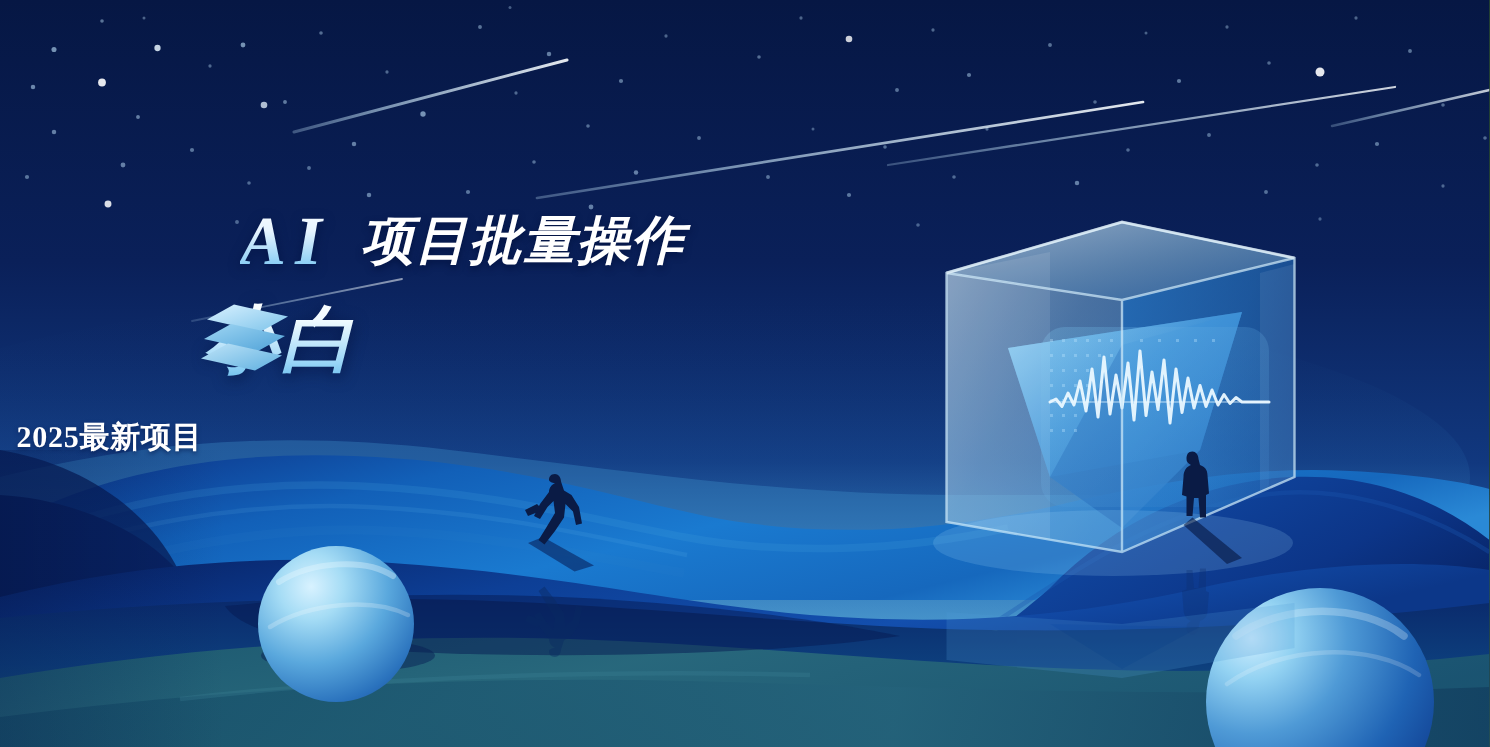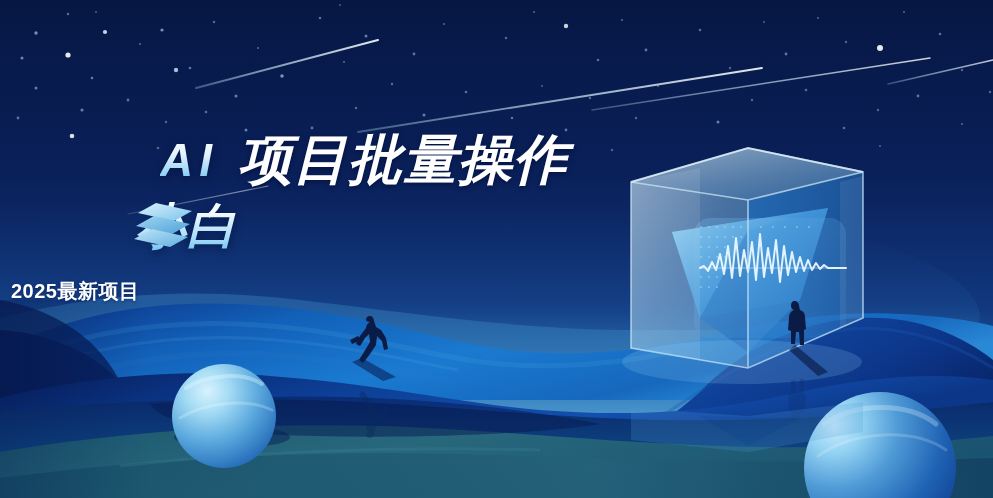--- a/index.html
+++ b/index.html
@@ -1,21 +1,21 @@
 <!DOCTYPE html>
 <html><head>
 <meta charset="utf-8">
 <style>
   html,body{margin:0;padding:0;background:#081a4d;}
   *{box-sizing:border-box;}
   #banner{
     position:relative;
     width:993px;height:498px;
     overflow:hidden;
-    font-family:Liberation Sans, sans-serif;
+    font-family:Liberation Serif, serif;
     background:#4d7c0f;
   }
   .layer{position:absolute;inset:0;}
   svg.layer{display:block;width:993px;height:498px;}
 
   
   #copy{
     position:absolute;left:0;top:132px;width:760px;
     z-index:40;
     pointer-events:none;
@@ -36,21 +36,21 @@
     font-weight:bold;
     letter-spacing:6px;
     padding-right:20px;
     background:linear-gradient(180deg,#ffffff 0%,#e6f4ff 38%,#8fd0f5 78%,#58b6ea 100%);
     -webkit-background-clip:text;background-clip:text;
     color:transparent;
     -webkit-text-stroke:0px;
     filter:drop-shadow(0 2px 4px rgba(2,18,64,.75));
   }
   .t1-main{
-    font-size:54px;
+    font-size:35px;
     color:#ffffff;
     font-style:italic;
     letter-spacing:1px;
     text-shadow:0 2px 5px rgba(2,18,64,.85);
     text-align:center;
   }
   .hl-word{
     font-size:49px;
     font-style:italic;
     letter-spacing:2px;

